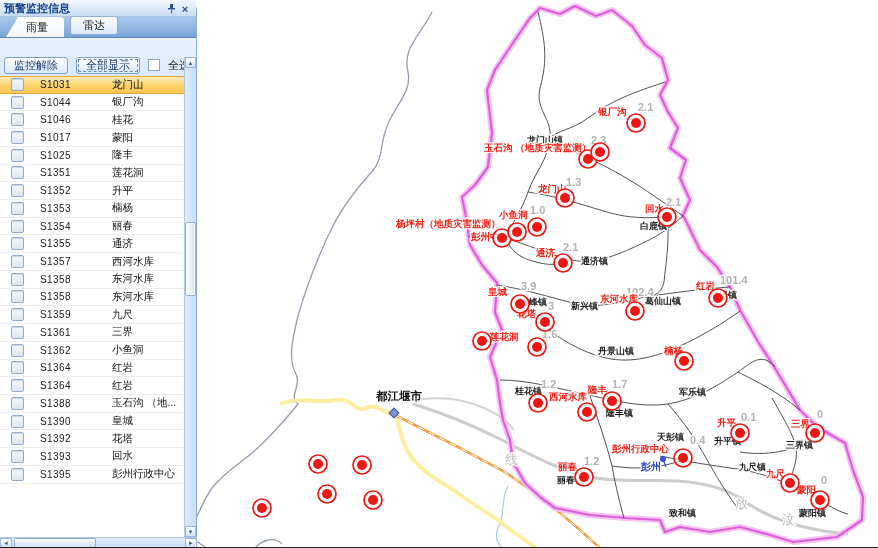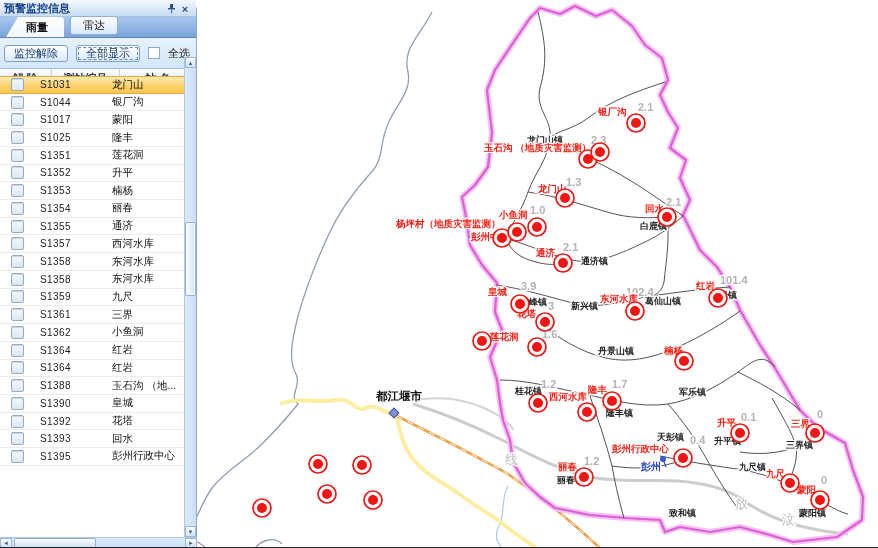--- a/index.html
+++ b/index.html
@@ -21,26 +21,26 @@
          border-right:1px solid #89abd4;box-sizing:border-box;font-size:11px;border-radius:11px;}
   #titlebar{height:15px;display:flex;align-items:center;padding:1px 4px 0 4px;
             background:linear-gradient(#f3f9ff,#c8dcf3);border-bottom:1px solid #a8c4e2;
             color:#15428b;font-weight:bold;}
   #titlebar .sp{flex:1;}
   .tb-ico{width:14px;height:13px;display:flex;align-items:center;justify-content:center;
           color:#2a5088;font-weight:bold;font-size:11px;cursor:default;}
   #tabstrip{height:20px;background:linear-gradient(#aac8ee,#7ba3d8);display:flex;
             align-items:flex-end;border-bottom:1px solid #5e86bc;}
   .tab-active{background:linear-gradient(#fff,#f2f7fd);padding:3px 16px 2px 20px;
-              font-weight:bold;color:#111;clip-path:polygon(12px 0,100% 0,100% 100%,0 100%);
+              font-weight:normal;color:#111;clip-path:polygon(12px 0,100% 0,100% 100%,0 100%);
               margin-left:6px;border-radius:4px 4px 0 0;}
   .tab-idle{background:linear-gradient(#fdfeff,#d8e8fa);border:1px solid #8fb0d8;
             border-radius:3px;margin:0 0 2px 6px;padding:1px 12px;color:#222;}
   #toolbar{height:22px;background:linear-gradient(#e8f2fd,#d2e6fa);display:flex;
-           align-items:center;gap:8px;padding:4px 4px;border-bottom:1px solid #9fbcdc;}
+           align-items:center;gap:8px;padding:16px 4px;border-bottom:1px solid #9fbcdc;}
   .btn{background:linear-gradient(#ffffff,#d9eafb);border:1px solid #7fa3cc;border-radius:3px;
        padding:1px 9px;color:#1a3a6b;font-size:11px;line-height:13px;}
   .btn-focus{outline:1px dashed #6b8bb0;outline-offset:-3px;text-align:center;}
   .chkbox{width:10px;height:10px;border:1px solid #8aa8c8;background:#fff;display:inline-block;}
   .chklab{color:#222;}
   #thead{height:19px;display:flex;background:linear-gradient(#fcfdfe,#d9e4f2);
          border-bottom:1px solid #b8c7da;font-weight:bold;color:#333;}
   .hc{display:flex;align-items:center;justify-content:center;border-right:1px solid #c5d3e5;box-sizing:border-box;}
   .hc1{width:54px;} .hc2{width:72px;} .hc3{width:79px;}
   #tbody{position:absolute;left:0;top:76px;width:185px;height:453px;overflow:hidden;background:#fff;}
@@ -373,20 +373,27 @@
           <span class="cbc">
             <span class="cb"></span>
           </span>
           <span class="c-code">S1044</span>
           <span class="c-name">银厂沟</span>
         </div>
         <div class="trow">
           <span class="cbc">
             <span class="cb"></span>
           </span>
+          <span class="c-code">S1046</span>
+          <span class="c-name">桂花</span>
+        </div>
+        <div class="trow">
+          <span class="cbc">
+            <span class="cb"></span>
+          </span>
           <span class="c-code">S1017</span>
           <span class="c-name">蒙阳</span>
         </div>
         <div class="trow">
           <span class="cbc">
             <span class="cb"></span>
           </span>
           <span class="c-code">S1025</span>
           <span class="c-name">隆丰</span>
         </div>

